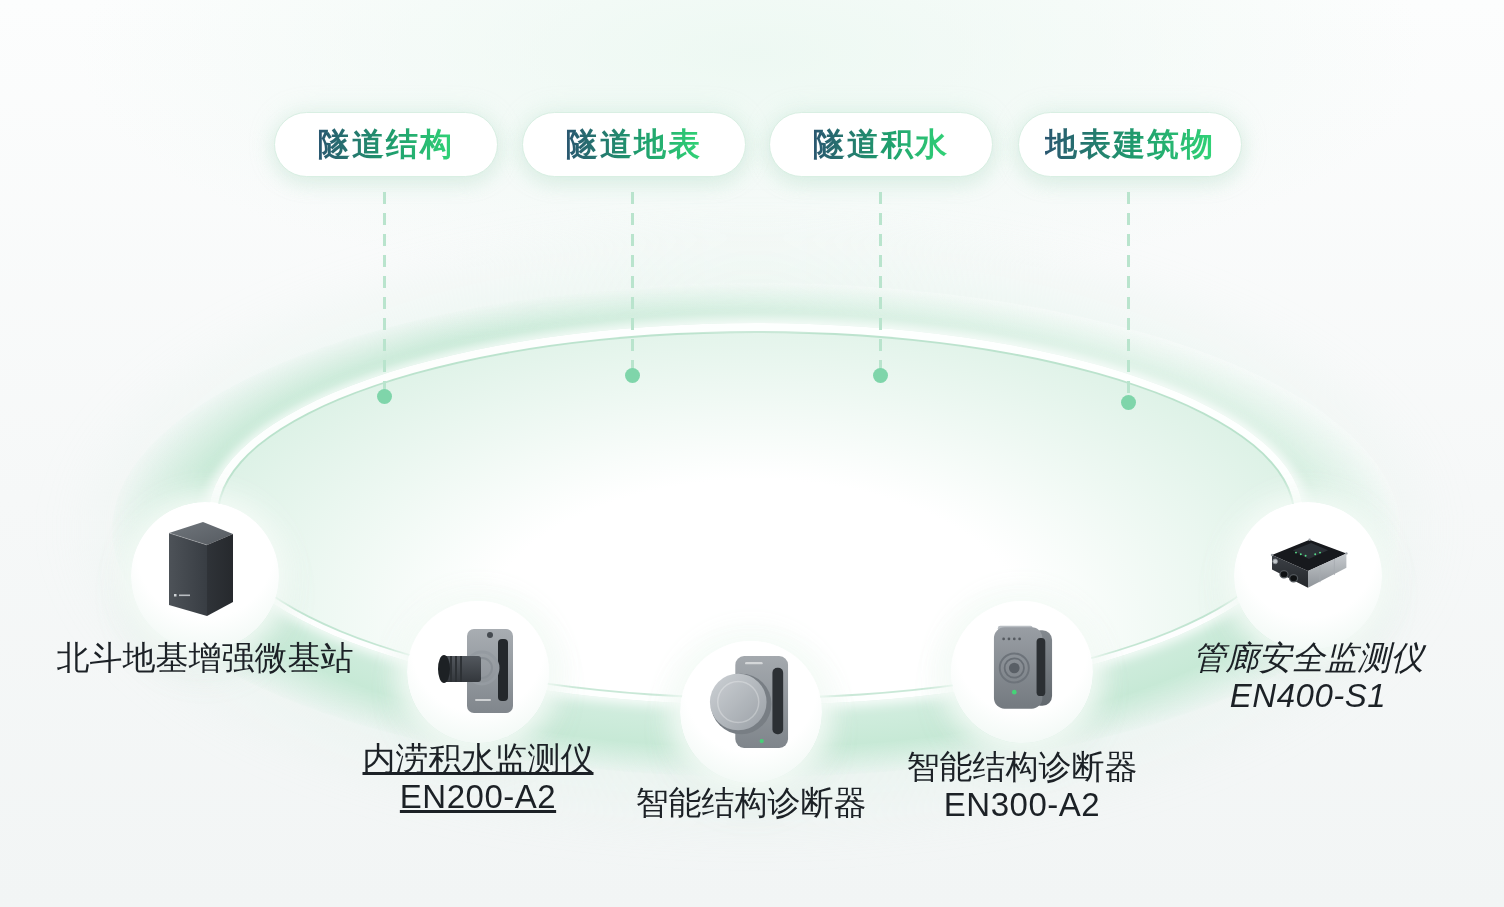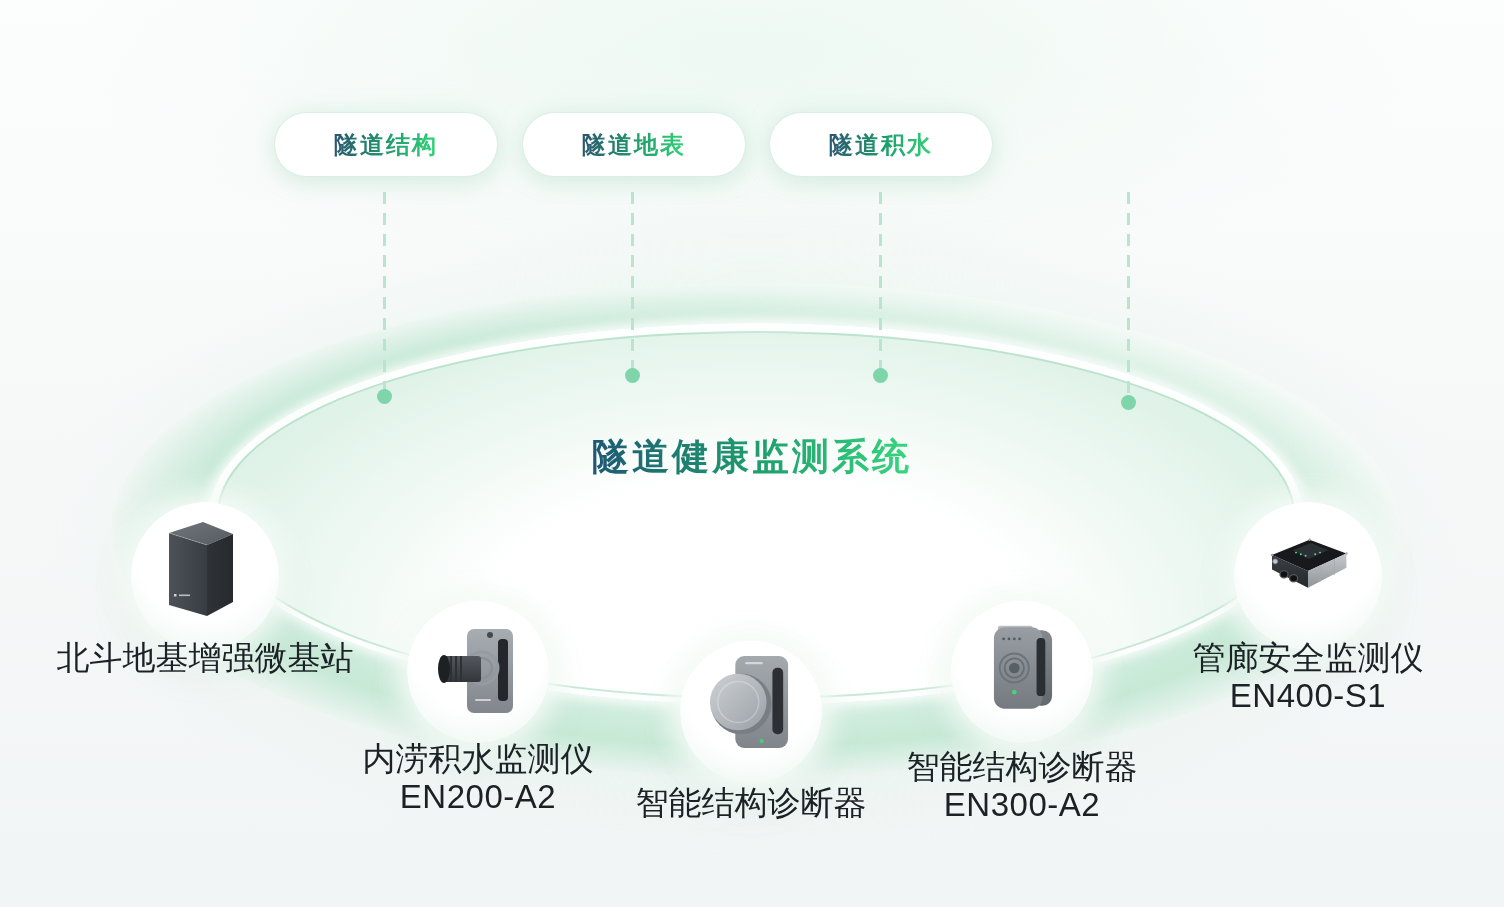--- a/index.html
+++ b/index.html
@@ -51,21 +51,21 @@
   }
 
   
   .pill{
     position:absolute;top:112px;width:224px;height:65px;box-sizing:border-box;
     background:#ffffff;border:1px solid #d9efe3;border-radius:33px;
     display:flex;align-items:center;justify-content:center;
     box-shadow:0 8px 20px rgba(160,210,185,0.20), 0 0 24px rgba(190,230,208,0.35);
   }
   .pill span{
-    font-size:24px;font-weight:600;letter-spacing:2px;white-space:nowrap;
+    font-size:32px;font-weight:600;letter-spacing:2px;white-space:nowrap;
     color:#1f9e6d;
     background:linear-gradient(92deg,#2a5670 0%,#1f9e6d 55%,#32d577 100%);
     -webkit-background-clip:text;background-clip:text;
   }
   @supports ((-webkit-background-clip:text) or (background-clip:text)){
     .pill span{color:transparent;}
   }
   #pill1{left:274px;} #pill2{left:522px;} #pill3{left:769px;} #pill4{left:1018px;}
 
   
@@ -102,45 +102,47 @@
   #dev4{left:992px;top:622px;}
   #dev5{left:1264px;top:535px;}
 
   
   .dlabel{
     position:absolute;width:340px;text-align:center;
     color:#1c2126;font-size:33px;font-weight:500;line-height:38px;
   }
   .dlabel .model{display:block;letter-spacing:0.5px;}
   #label1{left:35px;top:639px;}
-  #label2{left:308px;top:740px;}
+  #label2{left:308px;top:740px;text-decoration:underline;}
   #label3{left:581px;top:784px;}
   #label4{left:852px;top:748px;}
-  #label5{left:1138px;top:639px;}
+  #label5{left:1138px;top:639px;font-style:italic;}
 </style>
 </head>
 <body>
 
 <div class="canvas">
 
   <div class="halo"></div>
   <div class="ring"></div>
   <div class="rim-highlight"></div>
   <div class="surface"></div>
 
-  <div class="title">隧道健康监测系统</div>
 
   <div class="pill" id="pill1">
     <span>隧道结构</span>
   </div>
   <div class="pill" id="pill3">
     <span>隧道积水</span>
   </div>
   <div class="pill" id="pill2">
     <span>隧道地表</span>
+  </div>
+  <div class="pill" id="pill4">
+    <span>地表建筑物</span>
   </div>
 
   <div class="dash" id="dash1"></div>
   <div class="dash" id="dash2"></div>
   <div class="dash" id="dash3"></div>
   <div class="dash" id="dash4"></div>
   <div class="dot" id="dot1"></div>
   <div class="dot" id="dot2"></div>
   <div class="dot" id="dot3"></div>
   <div class="dot" id="dot4"></div>

